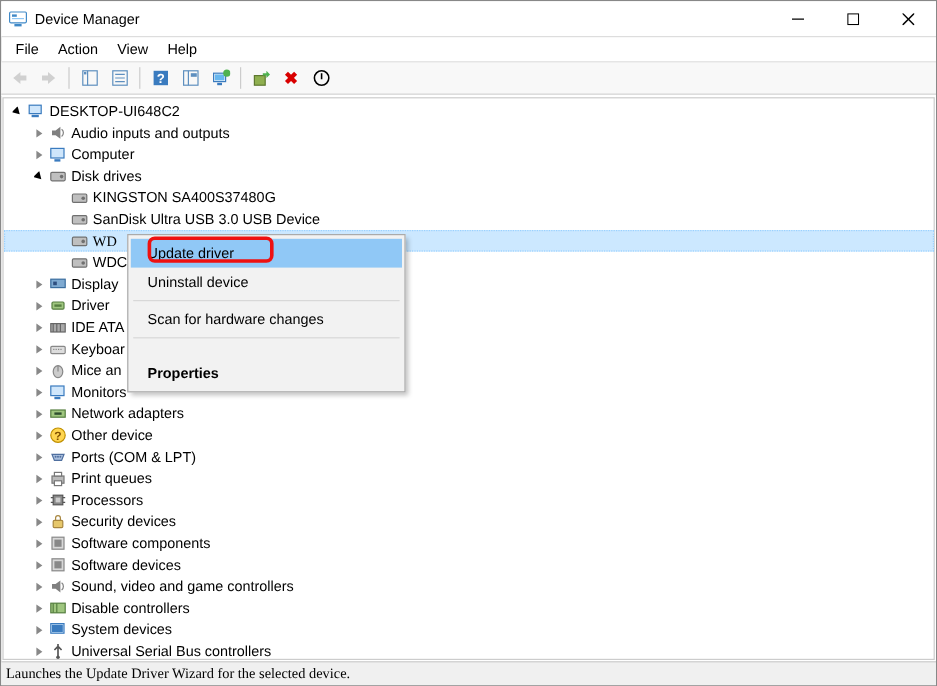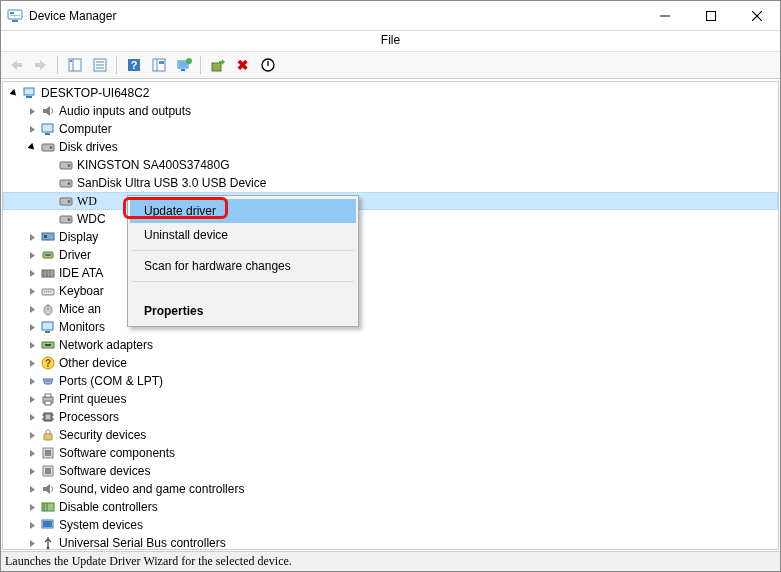--- a/index.html
+++ b/index.html
@@ -40,21 +40,20 @@
     font-size: 11px;
   }
 
   
   .menubar {
     height: 20px;
     display: flex;
     align-items: center;
     padding: 0 4px;
     gap: 0;
-    flex-direction: column;
   }
   .menubar .menu-item {
     padding: 2px 8px;
     font-size: 12px;
   }
 
   
   .toolbar {
     height: 28px;
     border-top: 1px solid #e0e0e0;
@@ -124,21 +123,21 @@
     font-family: Liberation Serif, serif;
   }
   .node.selected .lbl { }
 
   
   svg { display: block; }
 
   
   .ctx-menu {
     position: absolute;
-    left: 126px;
+    left: 105px;
     top: 194px;
     width: 232px;
     background: #f2f2f2;
     border: 1px solid #aaa;
     box-shadow: 3px 3px 4px rgba(0,0,0,.25);
     padding: 3px 2px;
     font-size: 12px;
     z-index: 50;
   }
   .ctx-item {

